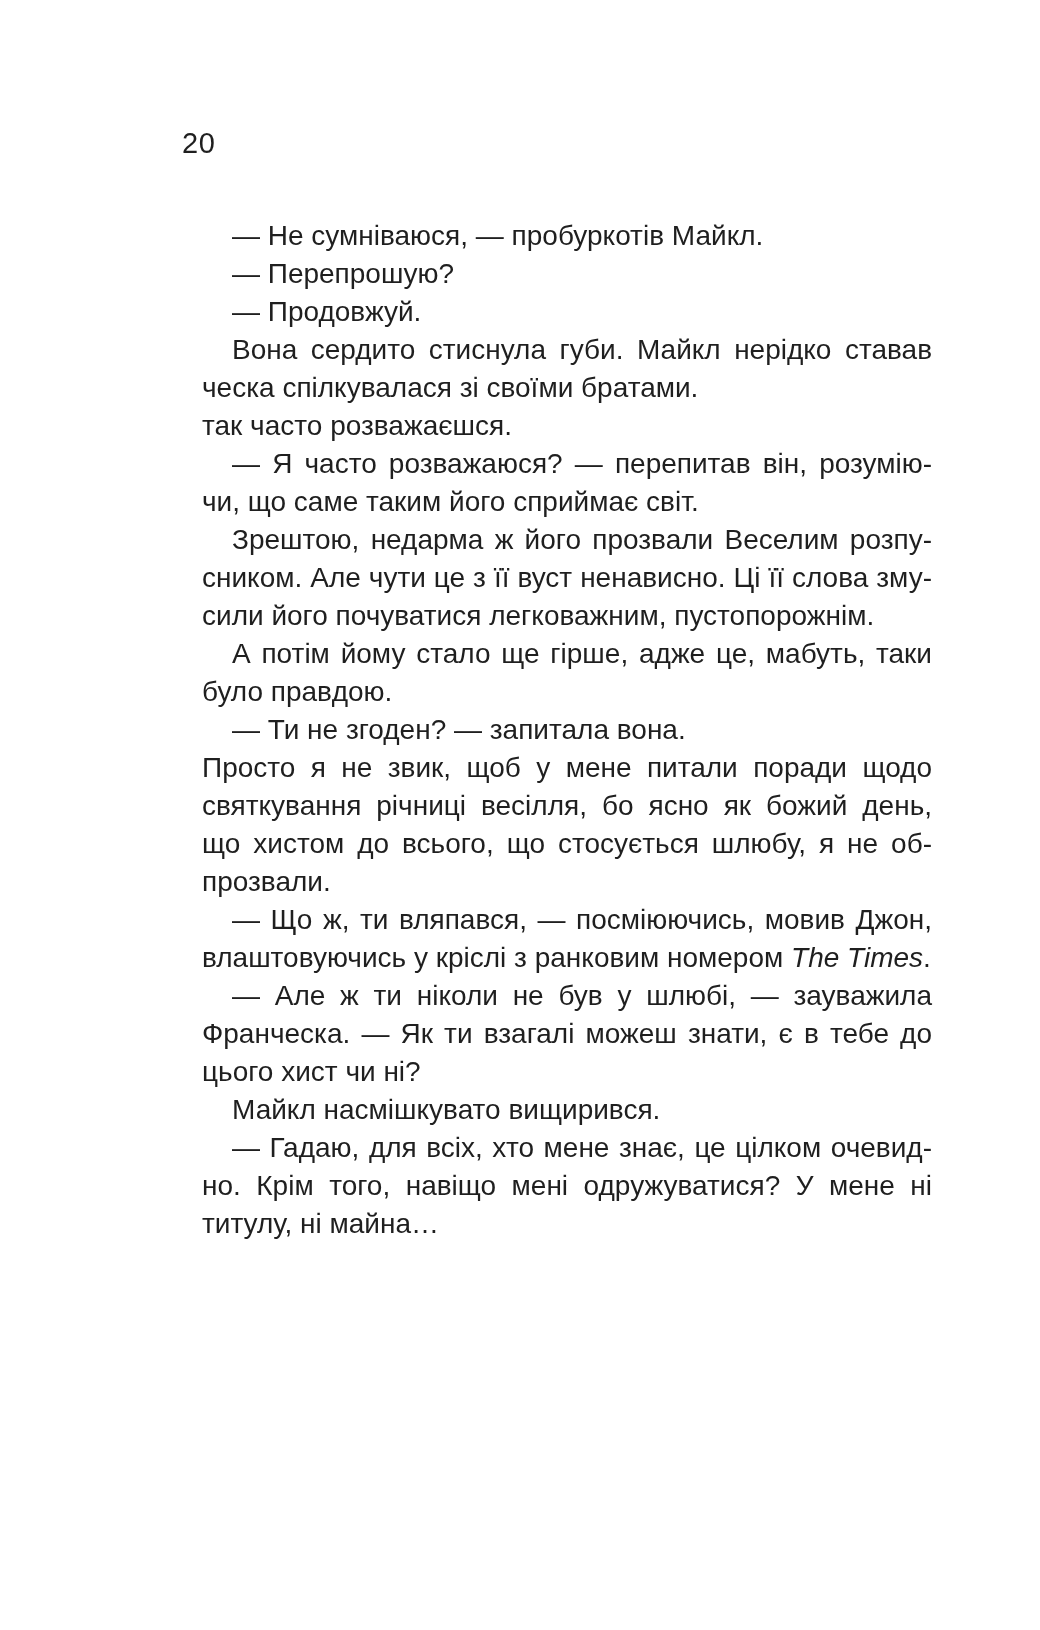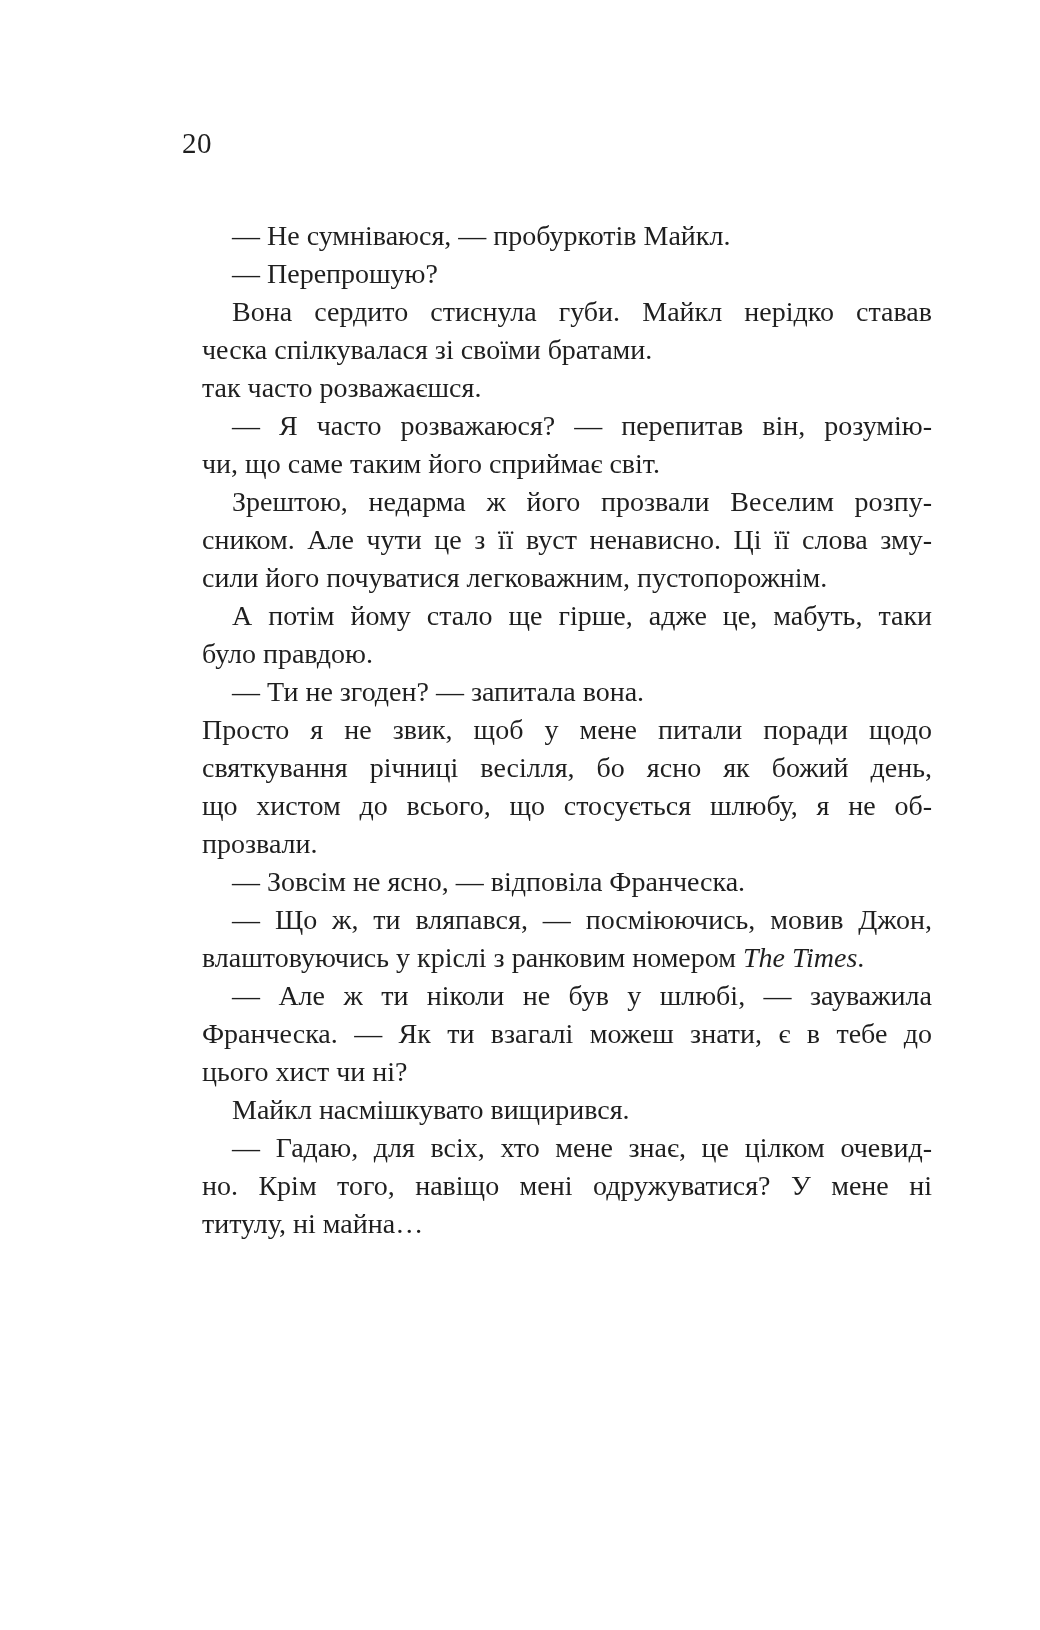--- a/index.html
+++ b/index.html
@@ -8,21 +8,21 @@
     width: 1040px;
     height: 1630px;
     overflow: hidden;
     background: #ffffff;
   }
   .page {
     position: relative;
     width: 1040px;
     height: 1630px;
     background: #ffffff;
-    font-family: Liberation Serif, serif;
+    font-family: Liberation Sans, sans-serif;
     color: #1f1f1f;
   }
   .page-number {
     position: absolute;
     left: 182px;
     top: 126px;
     font-size: 29px;
     line-height: 34px;
     letter-spacing: 0.5px;
   }
@@ -52,36 +52,36 @@
   }
 </style>
 </head>
 <body>
 
 <div class="page">
   <div class="page-number">20</div>
   <div class="text-block" id="text-block">
       <div class="line indent">— Не сумніваюся, — пробуркотів Майкл.</div>
       <div class="line indent">— Перепрошую?</div>
+      <div class="line indent">— Продовжуй.</div>
       <div class="line indent just">Вона сердито стиснула губи. Майкл нерідко ставав</div>
       <div class="line">ческа спілкувалася зі своїми братами.</div>
       <div class="line">так часто розважаєшся.</div>
       <div class="line indent just">— Я часто розважаюся? — перепитав він, розумію-</div>
       <div class="line">чи, що саме таким його сприймає світ.</div>
       <div class="line indent just">Зрештою, недарма ж його прозвали Веселим розпу-</div>
       <div class="line just">сником. Але чути це з її вуст ненависно. Ці її слова зму-</div>
       <div class="line">сили його почуватися легковажним, пустопорожнім.</div>
       <div class="line indent just">А потім йому стало ще гірше, адже це, мабуть, таки</div>
       <div class="line">було правдою.</div>
       <div class="line indent">— Ти не згоден? — запитала вона.</div>
       <div class="line just">Просто я не звик, щоб у мене питали поради щодо</div>
       <div class="line just">святкування річниці весілля, бо ясно як божий день,</div>
       <div class="line just">що хистом до всього, що стосується шлюбу, я не об-</div>
       <div class="line">прозвали.</div>
-      <div class="line indent">— Зовсім не ясно, — відповіла Франческа.</div>
       <div class="line indent just">— Що ж, ти вляпався, — посміюючись, мовив Джон,</div>
       <div class="line">влаштовуючись у кріслі з ранковим номером <i>The Times</i>.</div>
       <div class="line indent just">— Але ж ти ніколи не був у шлюбі, — зауважила</div>
       <div class="line just">Франческа. — Як ти взагалі можеш знати, є в тебе до</div>
       <div class="line">цього хист чи ні?</div>
       <div class="line indent">Майкл насмішкувато вищирився.</div>
       <div class="line indent just">— Гадаю, для всіх, хто мене знає, це цілком очевид-</div>
       <div class="line just">но. Крім того, навіщо мені одружуватися? У мене ні</div>
       <div class="line">титулу, ні майна…</div>
     </div>

